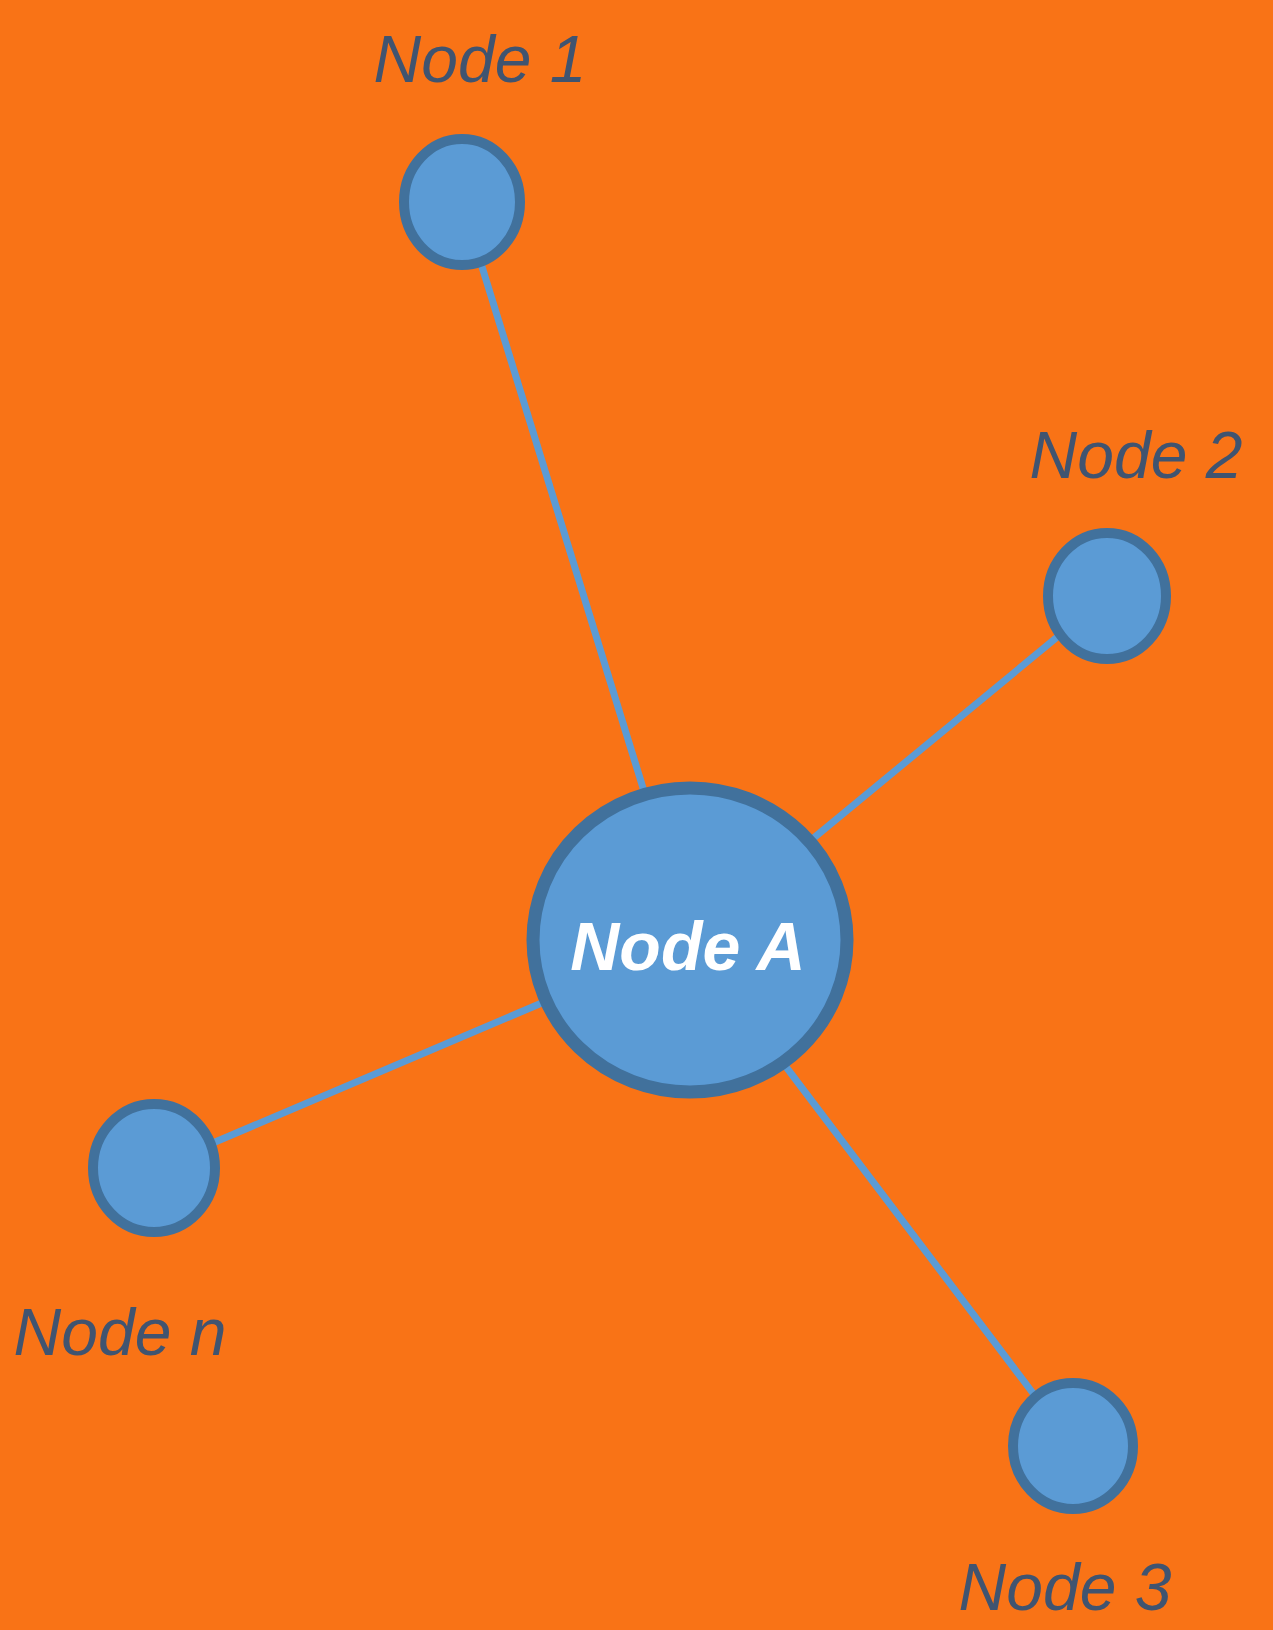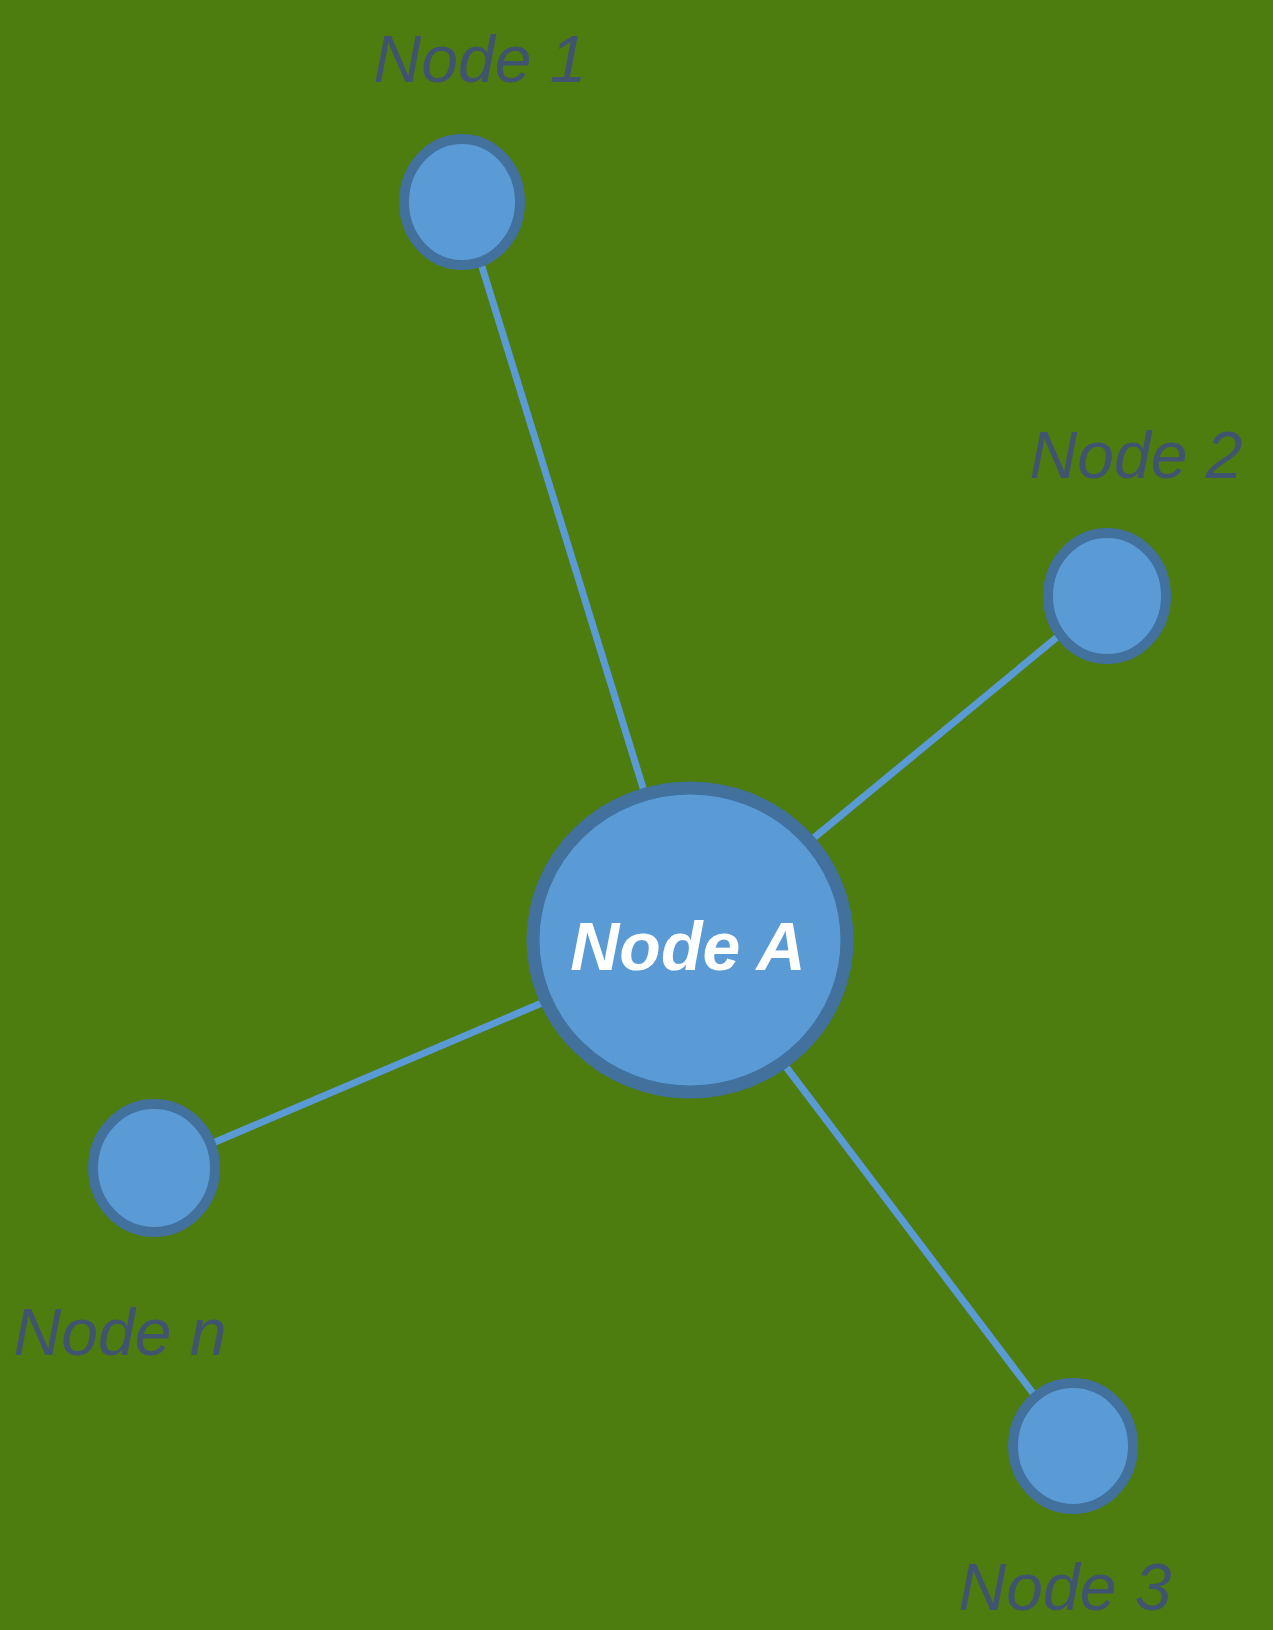--- a/index.html
+++ b/index.html
@@ -4,21 +4,21 @@
 <style>
   html, body {
     margin: 0;
     padding: 0;
     background: #ffffff;
   }
   .canvas {
     position: relative;
     width: 1273px;
     height: 1630px;
-    background: #4d7c0f;
+    background: #f97316;
     overflow: hidden;
   }
   svg {
     display: block;
   }
   .node-label {
     font-family: "Liberation Sans", sans-serif;
     font-style: italic;
     font-weight: normal;
     font-size: 66px;

